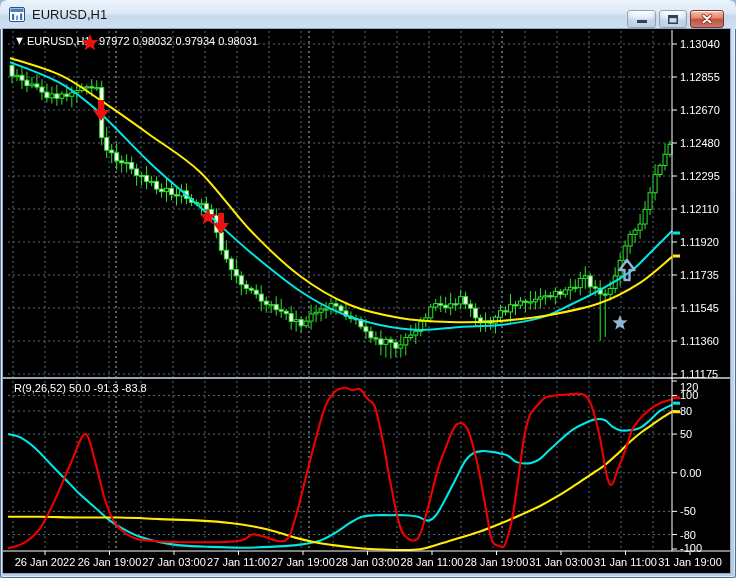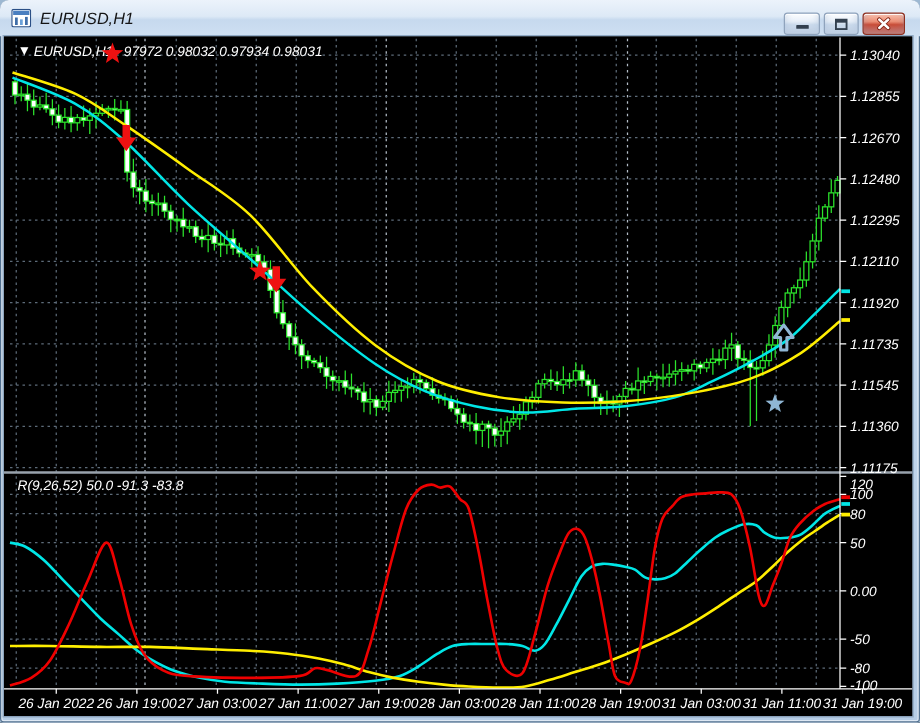--- a/index.html
+++ b/index.html
@@ -1,18 +1,18 @@
 <!DOCTYPE html>
 <html><head>
 <meta charset="utf-8">
 <style>
   html,body{margin:0;padding:0;width:736px;height:578px;background:#9db8d2;overflow:hidden;
     font-family:"Liberation Sans",sans-serif;}
   .window{position:absolute;inset:0;background:linear-gradient(#cfe0f2,#b6cde6);
-    border-radius:7px 7px 3px 3px;box-shadow:inset 0 0 0 1px #51708f, inset 0 0 0 2px rgba(255,255,255,.55);font-style:italic;}
+    border-radius:7px 7px 3px 3px;box-shadow:inset 0 0 0 1px #51708f, inset 0 0 0 2px rgba(255,255,255,.55);}
   .titlebar{position:absolute;left:0;top:0;right:0;height:29px;display:flex;align-items:center;
     border-radius:7px 7px 0 0;
     background:linear-gradient(#ecf3fb 0%,#dde9f6 45%,#c6d9ee 55%,#cfe0f2 100%);}
   .title-icon{margin-left:9px;width:16px;height:15px;flex:0 0 auto;}
   .title-text{margin-left:7px;font-size:13px;color:#141414;}
   .winbtn{position:absolute;top:10px;height:18px;border-radius:3px;border:1px solid #8fa3bc;
     box-shadow:inset 0 1px 0 rgba(255,255,255,.85), inset 0 -5px 7px rgba(120,150,185,.35);
     background:linear-gradient(#fdfeff,#e8f0f9 40%,#d3e1f1 55%,#e2ecf7);
     display:flex;align-items:center;justify-content:center;padding:0;cursor:default;}
   .winbtn.min{left:627px;width:29px;}

